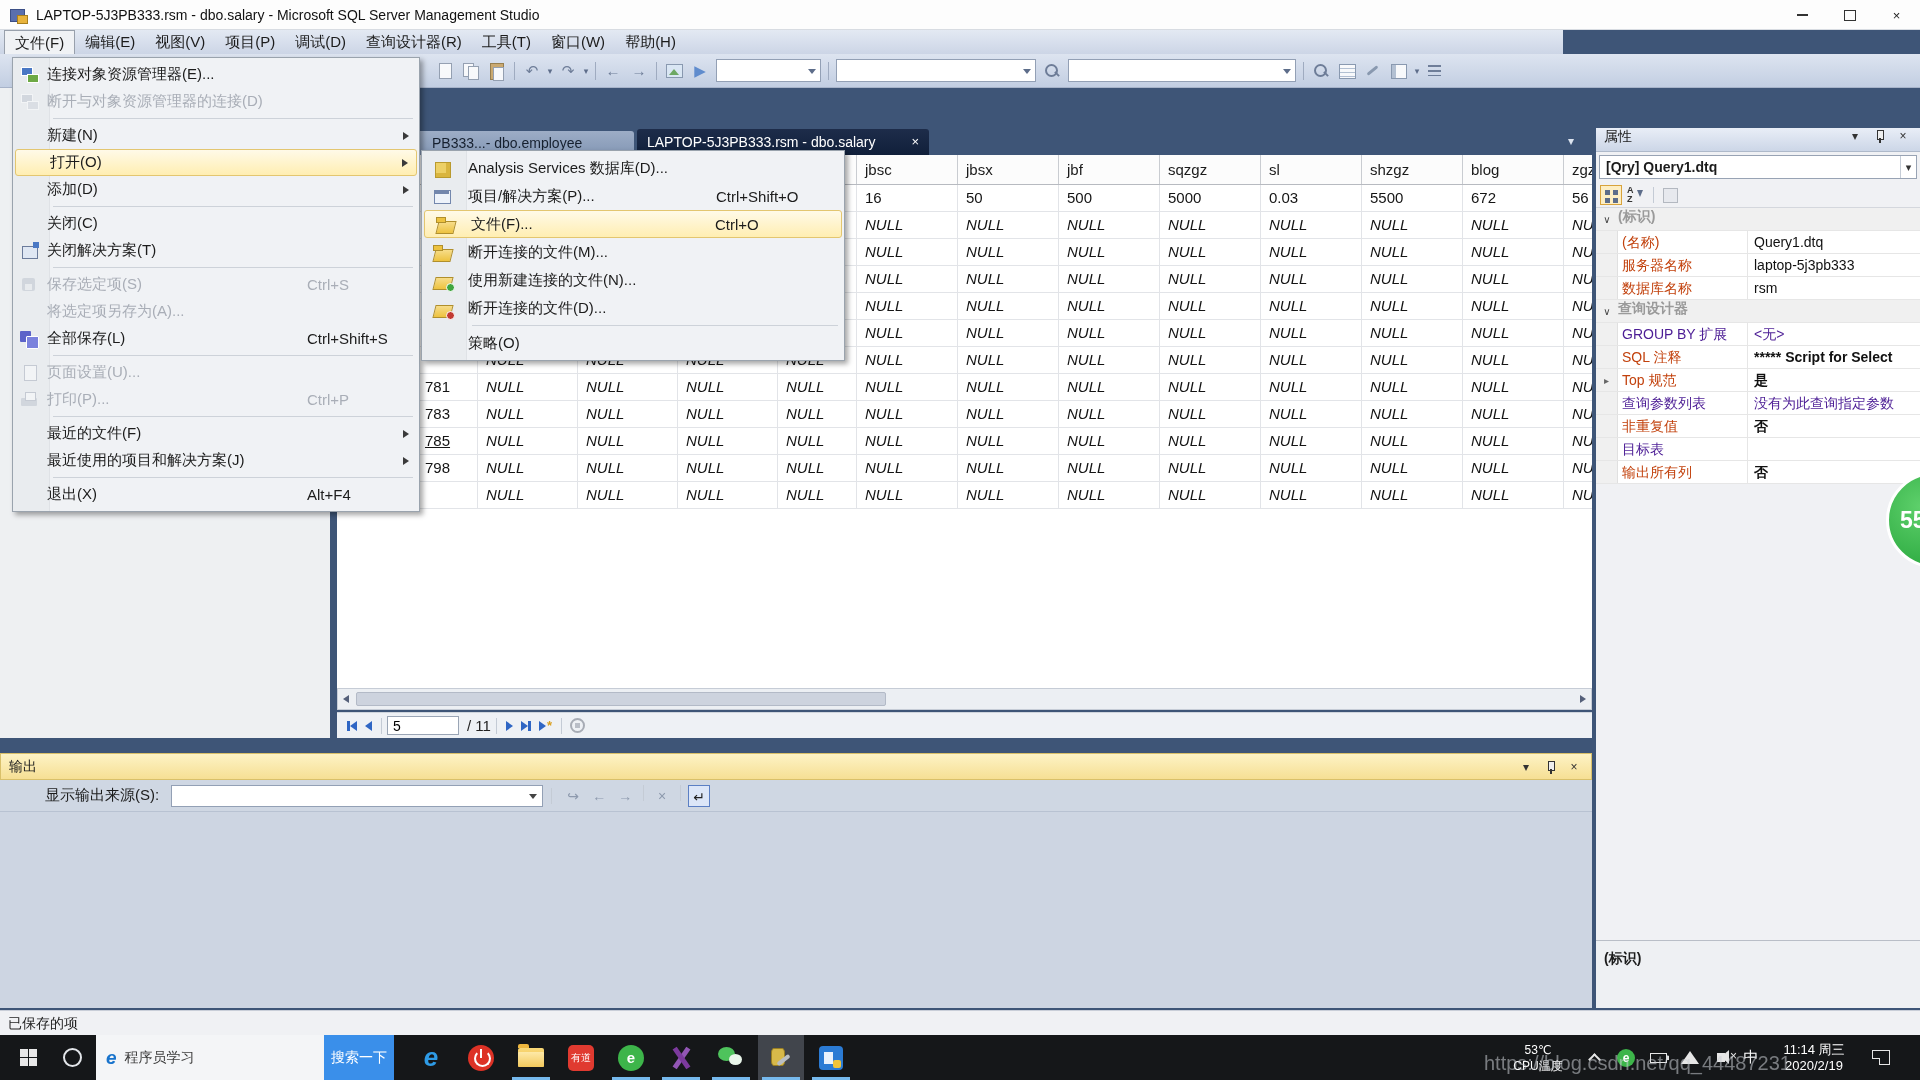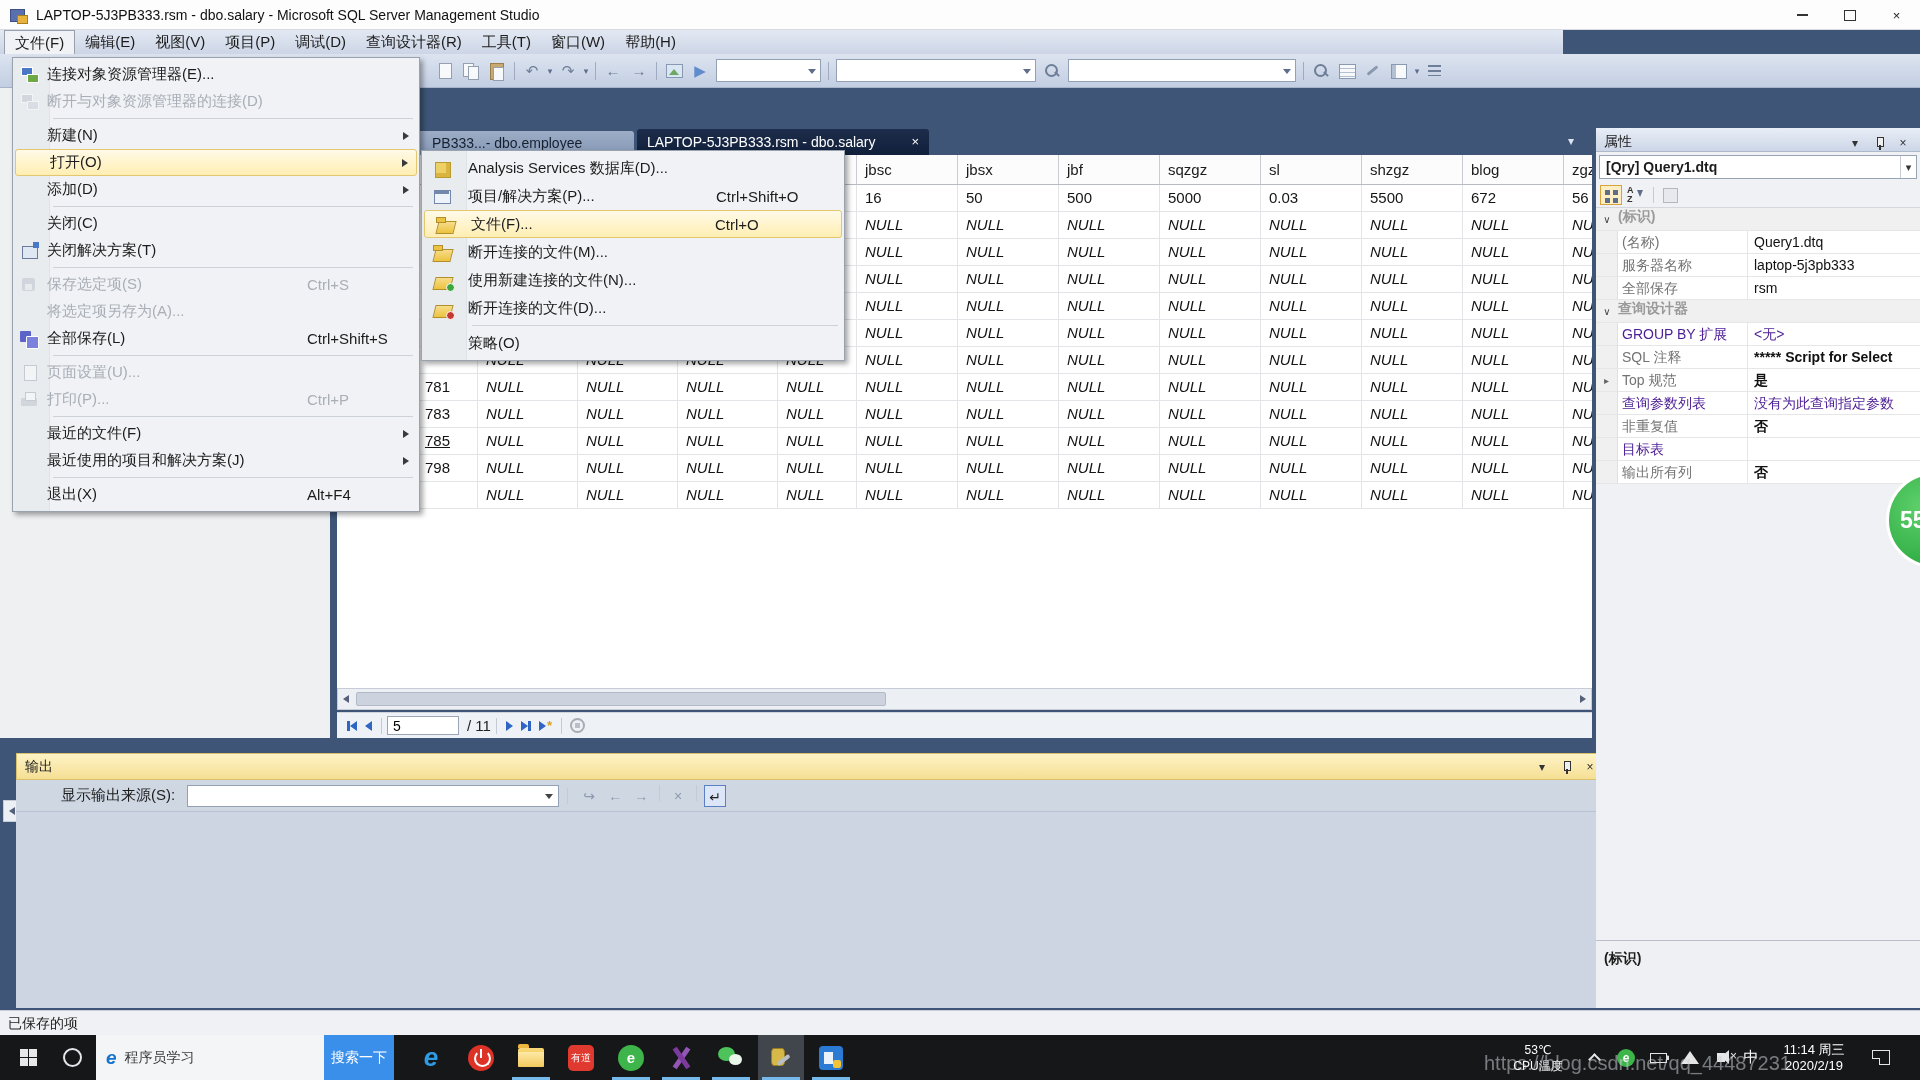--- a/index.html
+++ b/index.html
@@ -82,50 +82,50 @@
   .vt.l{border-right:7px solid #2f66c4}
   .vbar{width:3px;height:10px;background:#2f66c4}
   .vsep{width:1px;height:16px;background:#c4cbd5;margin:0 5px}
   #nav input{width:72px;height:19px;border:1px solid #9aa5b5;font-size:14px;padding-left:5px;font-family:inherit}
   #nav .ofn{color:#222;margin-left:8px}
   .vstar{color:#d99f1e;font-weight:bold;font-size:13px;margin-left:1px}
   .vstop{width:15px;height:15px;border:2px solid #a7acb5;border-radius:50%;position:relative;margin:0 3px}
   .vstop::before{content:"";position:absolute;left:3px;top:3px;width:5px;height:5px;background:#b9bec7}
 
   
-  #output{left:16px;top:753px;width:1592px;height:255px;background:#cdd5e2}
+  #output{left:0;top:753px;width:1592px;height:255px;background:#cdd5e2}
   #outcap{height:27px;background:linear-gradient(#fdf3c5,#f6df94);border:1px solid #d9c06a;display:flex;align-items:center;padding:0 8px;font-size:14px}
   #outcap .sp{flex:1}
   .capico{width:18px;height:16px;position:relative;margin-left:6px;color:#333;font-size:12px;text-align:center;line-height:16px}
   .pin-icon::before{content:"";position:absolute;left:7px;top:2px;width:5px;height:8px;border:1px solid #333;background:#eee}
   .pin-icon::after{content:"";position:absolute;left:9px;top:10px;width:1.5px;height:5px;background:#333}
   #outbar{height:32px;background:#cfd7e3;display:flex;align-items:center;padding-left:45px;border-bottom:1px solid #b8c2d2}
   #outcombo{width:372px;height:22px;background:#fff;border:1px solid #93a0b5;position:relative;margin-left:12px}
   #outcombo::after{content:"";position:absolute;right:5px;top:8px;border-left:4px solid transparent;border-right:4px solid transparent;border-top:5px solid #444}
   .obi{width:22px;height:22px;margin:0 2px;color:#8d99ad;font-size:14px;line-height:22px;text-align:center}
   .obi.act{border:1px solid #5b7fc4;background:#dce6f8;color:#222}
 
   
   #props{left:1596px;top:128px;width:324px;height:880px;background:#f0f1f4}
-  #propcap{height:24px;background:linear-gradient(#e9eef7,#ccd6e7);display:flex;align-items:flex-end;padding:0 8px;font-size:14px;border-bottom:1px solid #aeb9ca}
+  #propcap{height:24px;background:linear-gradient(#e9eef7,#ccd6e7);display:flex;align-items:flex-start;padding:0 8px;font-size:14px;border-bottom:1px solid #aeb9ca}
   #propcap .sp{flex:1}
   #propsel{margin:3px;height:24px;background:#fff;border:1px solid #98a3b4;display:flex;align-items:center}
   #propsel b{flex:1;padding-left:6px;font-size:14px}
   #propsel .dd{width:16px;text-align:center;color:#333;font-size:11px;border-left:1px solid #c5ccd6;height:100%;line-height:22px}
   #ptoolbar{height:26px;display:flex;align-items:center;padding-left:4px;border-bottom:1px solid #d4d7dd}
   .pti{width:22px;height:20px;position:relative;margin-right:2px}
   .pti.sel{background:#fdeec3;border:1px solid #d8a33c}
   .cat-icon::before{content:"";position:absolute;left:4px;top:4px;width:5px;height:5px;background:#5d6d8a;box-shadow:8px 0 #5d6d8a,0 8px #5d6d8a,8px 8px #5d6d8a}
   .az-icon{font-size:9px;font-weight:bold;color:#333;line-height:9px;text-align:left;padding:1px 0 0 3px}
   .az-icon::after{content:"";position:absolute;right:3px;top:5px;border-left:3px solid transparent;border-right:3px solid transparent;border-top:7px solid #5d6d8a}
   .pp-icon::before{content:"";position:absolute;left:4px;top:3px;width:13px;height:13px;border:1px solid #b3b8c0;background:#e7e9ee}
   #pgrid{background:#fff}
   .prow{display:flex;height:23px;border-bottom:1px solid #e6e6e6;font-size:14px}
   .prow .gut{flex:0 0 22px;background:#f0f0f0;border-right:1px solid #e0e0e0;text-align:center;color:#666;font-size:10px;line-height:23px}
-  .prow .pl{flex:0 0 130px;padding:3px 4px;color:#737373;border-right:1px solid #e6e6e6;white-space:nowrap;overflow:hidden}
+  .prow .pl{flex:0 0 130px;padding:3px 4px;color:#c2410c;border-right:1px solid #e6e6e6;white-space:nowrap;overflow:hidden}
   .prow .pv{flex:1;padding:3px 6px;color:#111;white-space:nowrap;overflow:hidden}
   .prow.cat{background:#f0f0f0;font-weight:bold;color:#9a9a9a}
   .prow.cat .arr{flex:0 0 22px;color:#444;font-size:10px;line-height:23px;text-align:center;font-weight:normal}
   .prow.dim .pl,.prow.dim .pv{color:#4c1d95}
   .prow .pv.bold{font-weight:bold}
   #pdesc{position:absolute;left:0;top:812px;width:324px;height:68px;border-top:1px solid #b9bec7;background:#eef0f3;padding:8px}
   #pdesc b{font-size:14px}
 
   
   #statusbar{left:0;top:1010px;width:1920px;height:25px;background:#f0f1f4;border-top:1px solid #c9ced8;line-height:24px;padding-left:8px;font-size:14px;color:#222}
@@ -587,21 +587,21 @@
         <span class="pl">(名称)</span>
         <span class="pv">Query1.dtq</span>
       </div>
       <div class="prow">
         <span class="gut"></span>
         <span class="pl">服务器名称</span>
         <span class="pv">laptop-5j3pb333</span>
       </div>
       <div class="prow">
         <span class="gut"></span>
-        <span class="pl">全部保存</span>
+        <span class="pl">数据库名称</span>
         <span class="pv">rsm</span>
       </div>
       <div class="prow cat">
         <span class="arr">∨</span>
         <span>查询设计器</span>
       </div>
       <div class="prow dim">
         <span class="gut"></span>
         <span class="pl">GROUP BY 扩展</span>
         <span class="pv">&lt;无&gt;</span>

